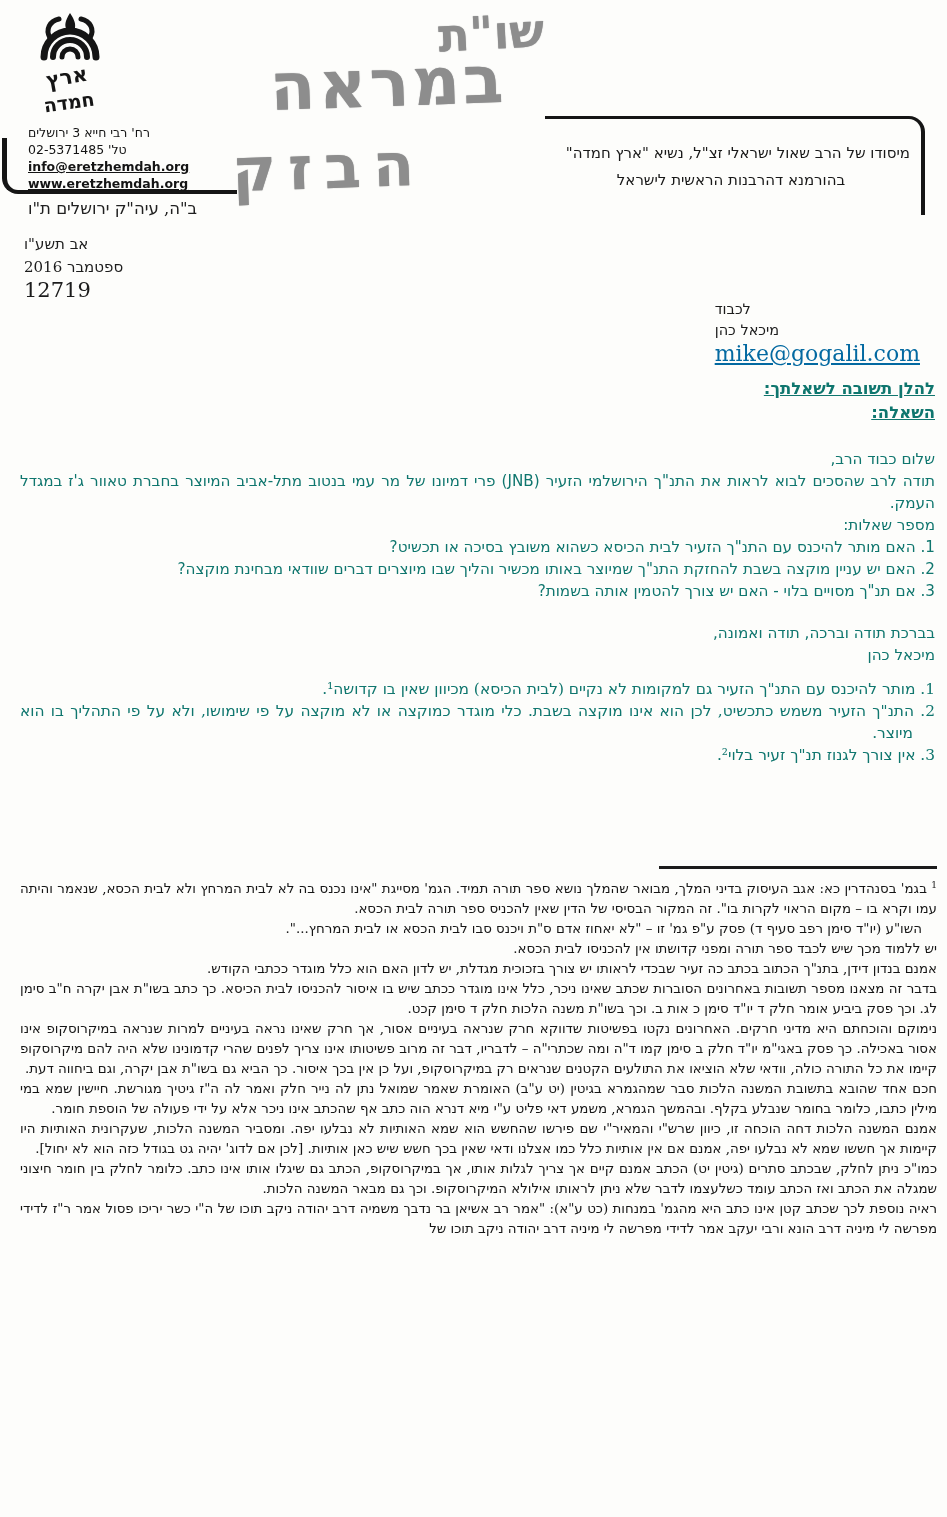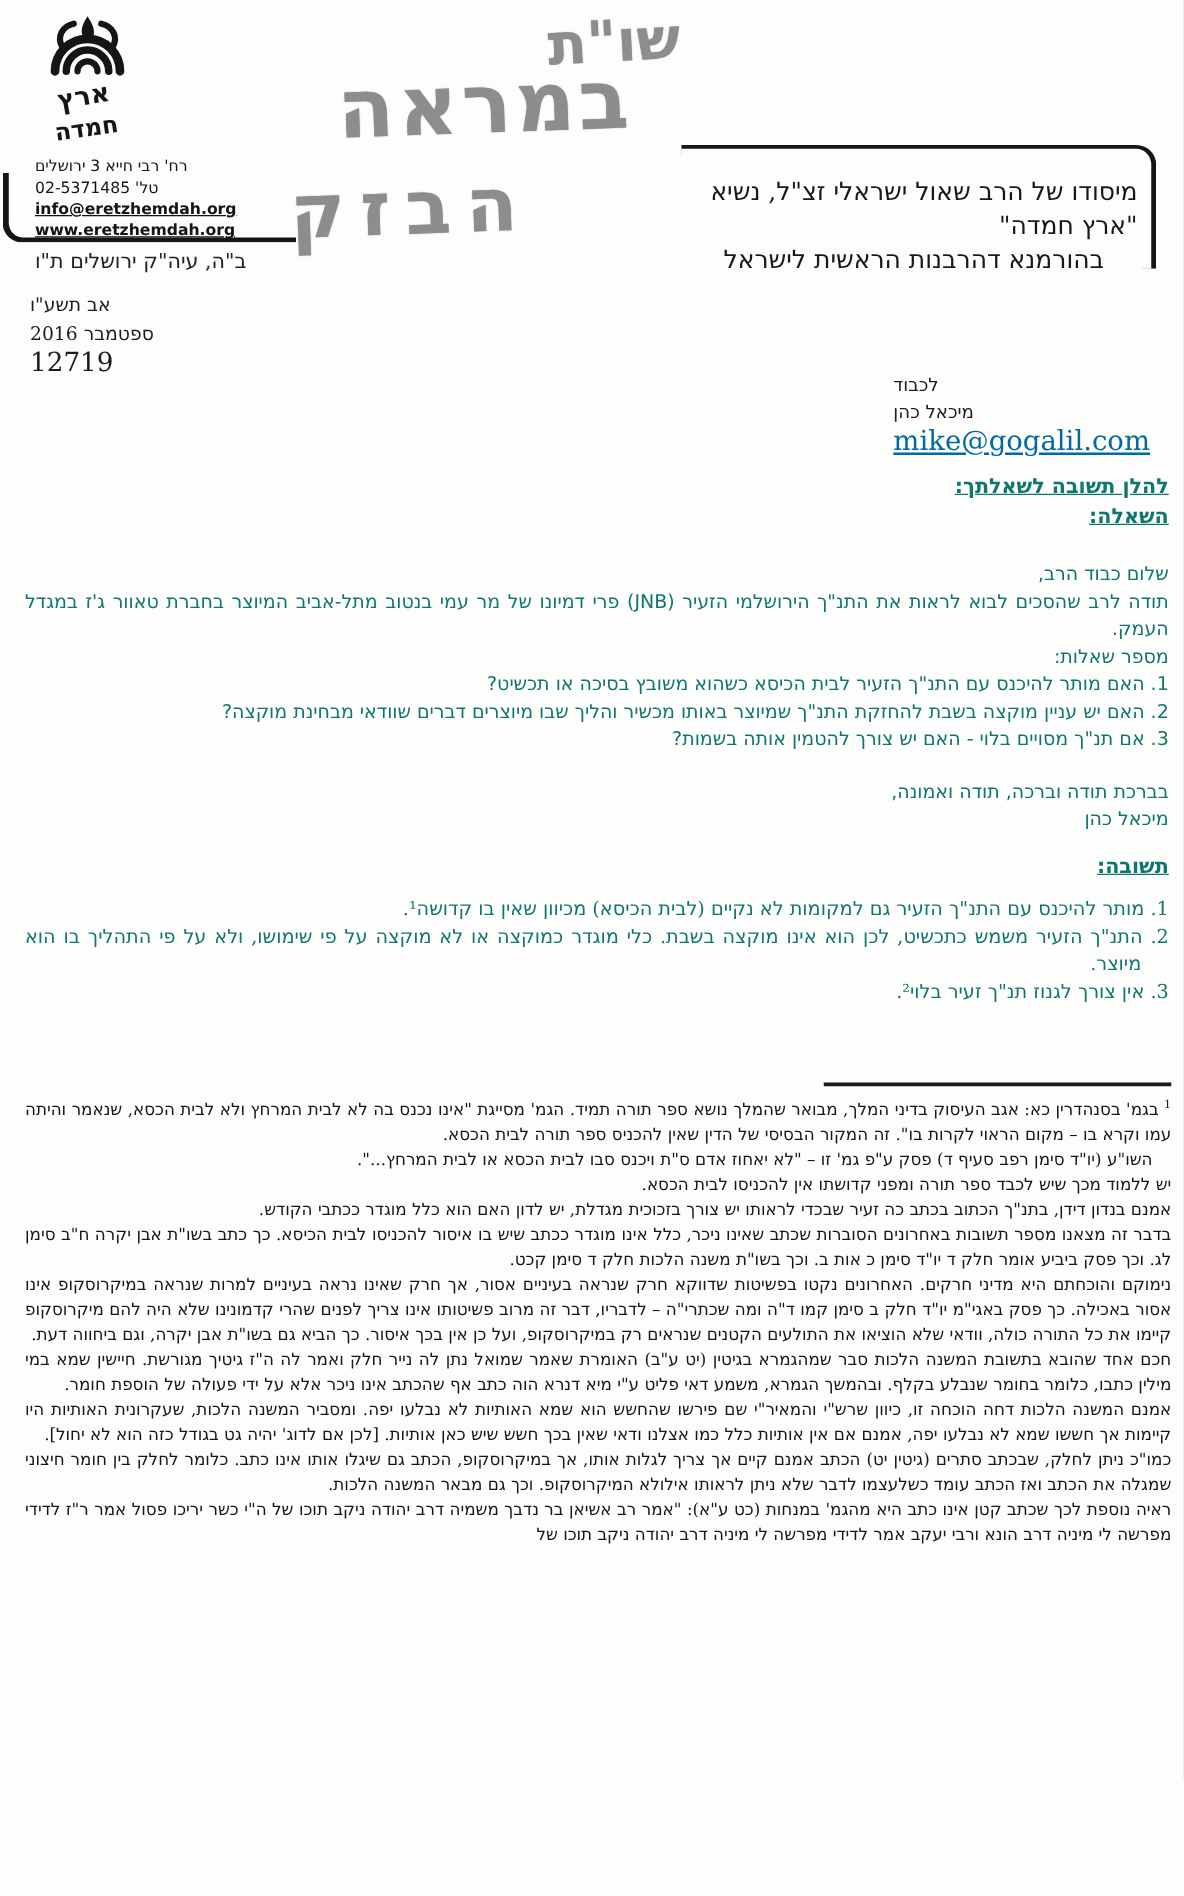--- a/index.html
+++ b/index.html
@@ -34,21 +34,21 @@
   .title-word{
     position:absolute; color:#8d8d8d; font-weight:bold;
     font-family:"DejaVu Serif","DejaVu Sans",serif;
     text-shadow:0 0 1px #9a9a9a; white-space:nowrap;
   }
   .tw1{left:438px; top:6px;  font-size:46px; transform:rotate(-3deg);}
   .tw2{left:270px; top:44px; font-size:66px; letter-spacing:3px; transform:rotate(-2deg);}
   .tw3{left:232px; top:132px;font-size:60px; letter-spacing:12px; transform:rotate(-2deg);}
   .subtitle{
     position:absolute; left:552px; top:140px; width:358px;
-    direction:rtl; font-size:20px; line-height:27px; color:#181818;
+    direction:rtl; font-size:15px; line-height:27px; color:#181818;
   }
   .subtitle .l1{text-align:right;}
   .subtitle .l2{text-align:center;}
   
   .meta{
     position:absolute; left:24px; top:233px; direction:rtl; text-align:left;
     font-size:15px; line-height:23px;
   }
   .meta .num{direction:ltr; font-size:21px;}
   .recipient{
@@ -149,21 +149,20 @@
     <div class="greeting">שלום כבוד הרב,</div>
     <div class="qpara">תודה לרב שהסכים לבוא לראות את התנ"ך הירושלמי הזעיר (JNB) פרי דמיונו של מר עמי בנטוב מתל-אביב המיוצר בחברת טאוור ג'ז במגדל העמק.</div>
     <div>מספר שאלות:</div>
     <div class="qitem">1. האם מותר להיכנס עם התנ"ך הזעיר לבית הכיסא כשהוא משובץ בסיכה או תכשיט?</div>
     <div class="qitem">2. האם יש עניין מוקצה בשבת להחזקת התנ"ך שמיוצר באותו מכשיר והליך שבו מיוצרים דברים שוודאי מבחינת מוקצה?</div>
     <div class="qitem">3. אם תנ"ך מסויים בלוי - האם יש צורך להטמין אותה בשמות?</div>
 
     <div class="closing">בברכת תודה וברכה, תודה ואמונה,</div>
     <div>מיכאל כהן</div>
 
-    <div class="hd ans-head">תשובה:</div>
     <div class="ans-list">
       <div class="aitem">1.  מותר להיכנס עם התנ"ך הזעיר גם למקומות לא נקיים (לבית הכיסא) מכיוון שאין בו קדושה¹.</div>
       <div class="aitem">2. התנ"ך הזעיר משמש כתכשיט, לכן הוא אינו מוקצה בשבת. כלי מוגדר כמוקצה או לא מוקצה על פי שימושו, ולא על פי התהליך בו הוא מיוצר.</div>
       <div class="aitem">3. אין צורך לגנוז תנ"ך זעיר בלוי².</div>
     </div>
   </div>
 
   <div class="footnotes">
     <div class="fn-sep"></div>
     <p><sup>1</sup> <span>בגמ' בסנהדרין כא: אגב העיסוק בדיני המלך, מבואר שהמלך נושא ספר תורה תמיד. הגמ' מסייגת "אינו נכנס בה לא לבית המרחץ ולא לבית הכסא, שנאמר והיתה עמו וקרא בו – מקום הראוי לקרות בו". זה המקור הבסיסי של הדין שאין להכניס ספר תורה לבית הכסא.</span></p>

